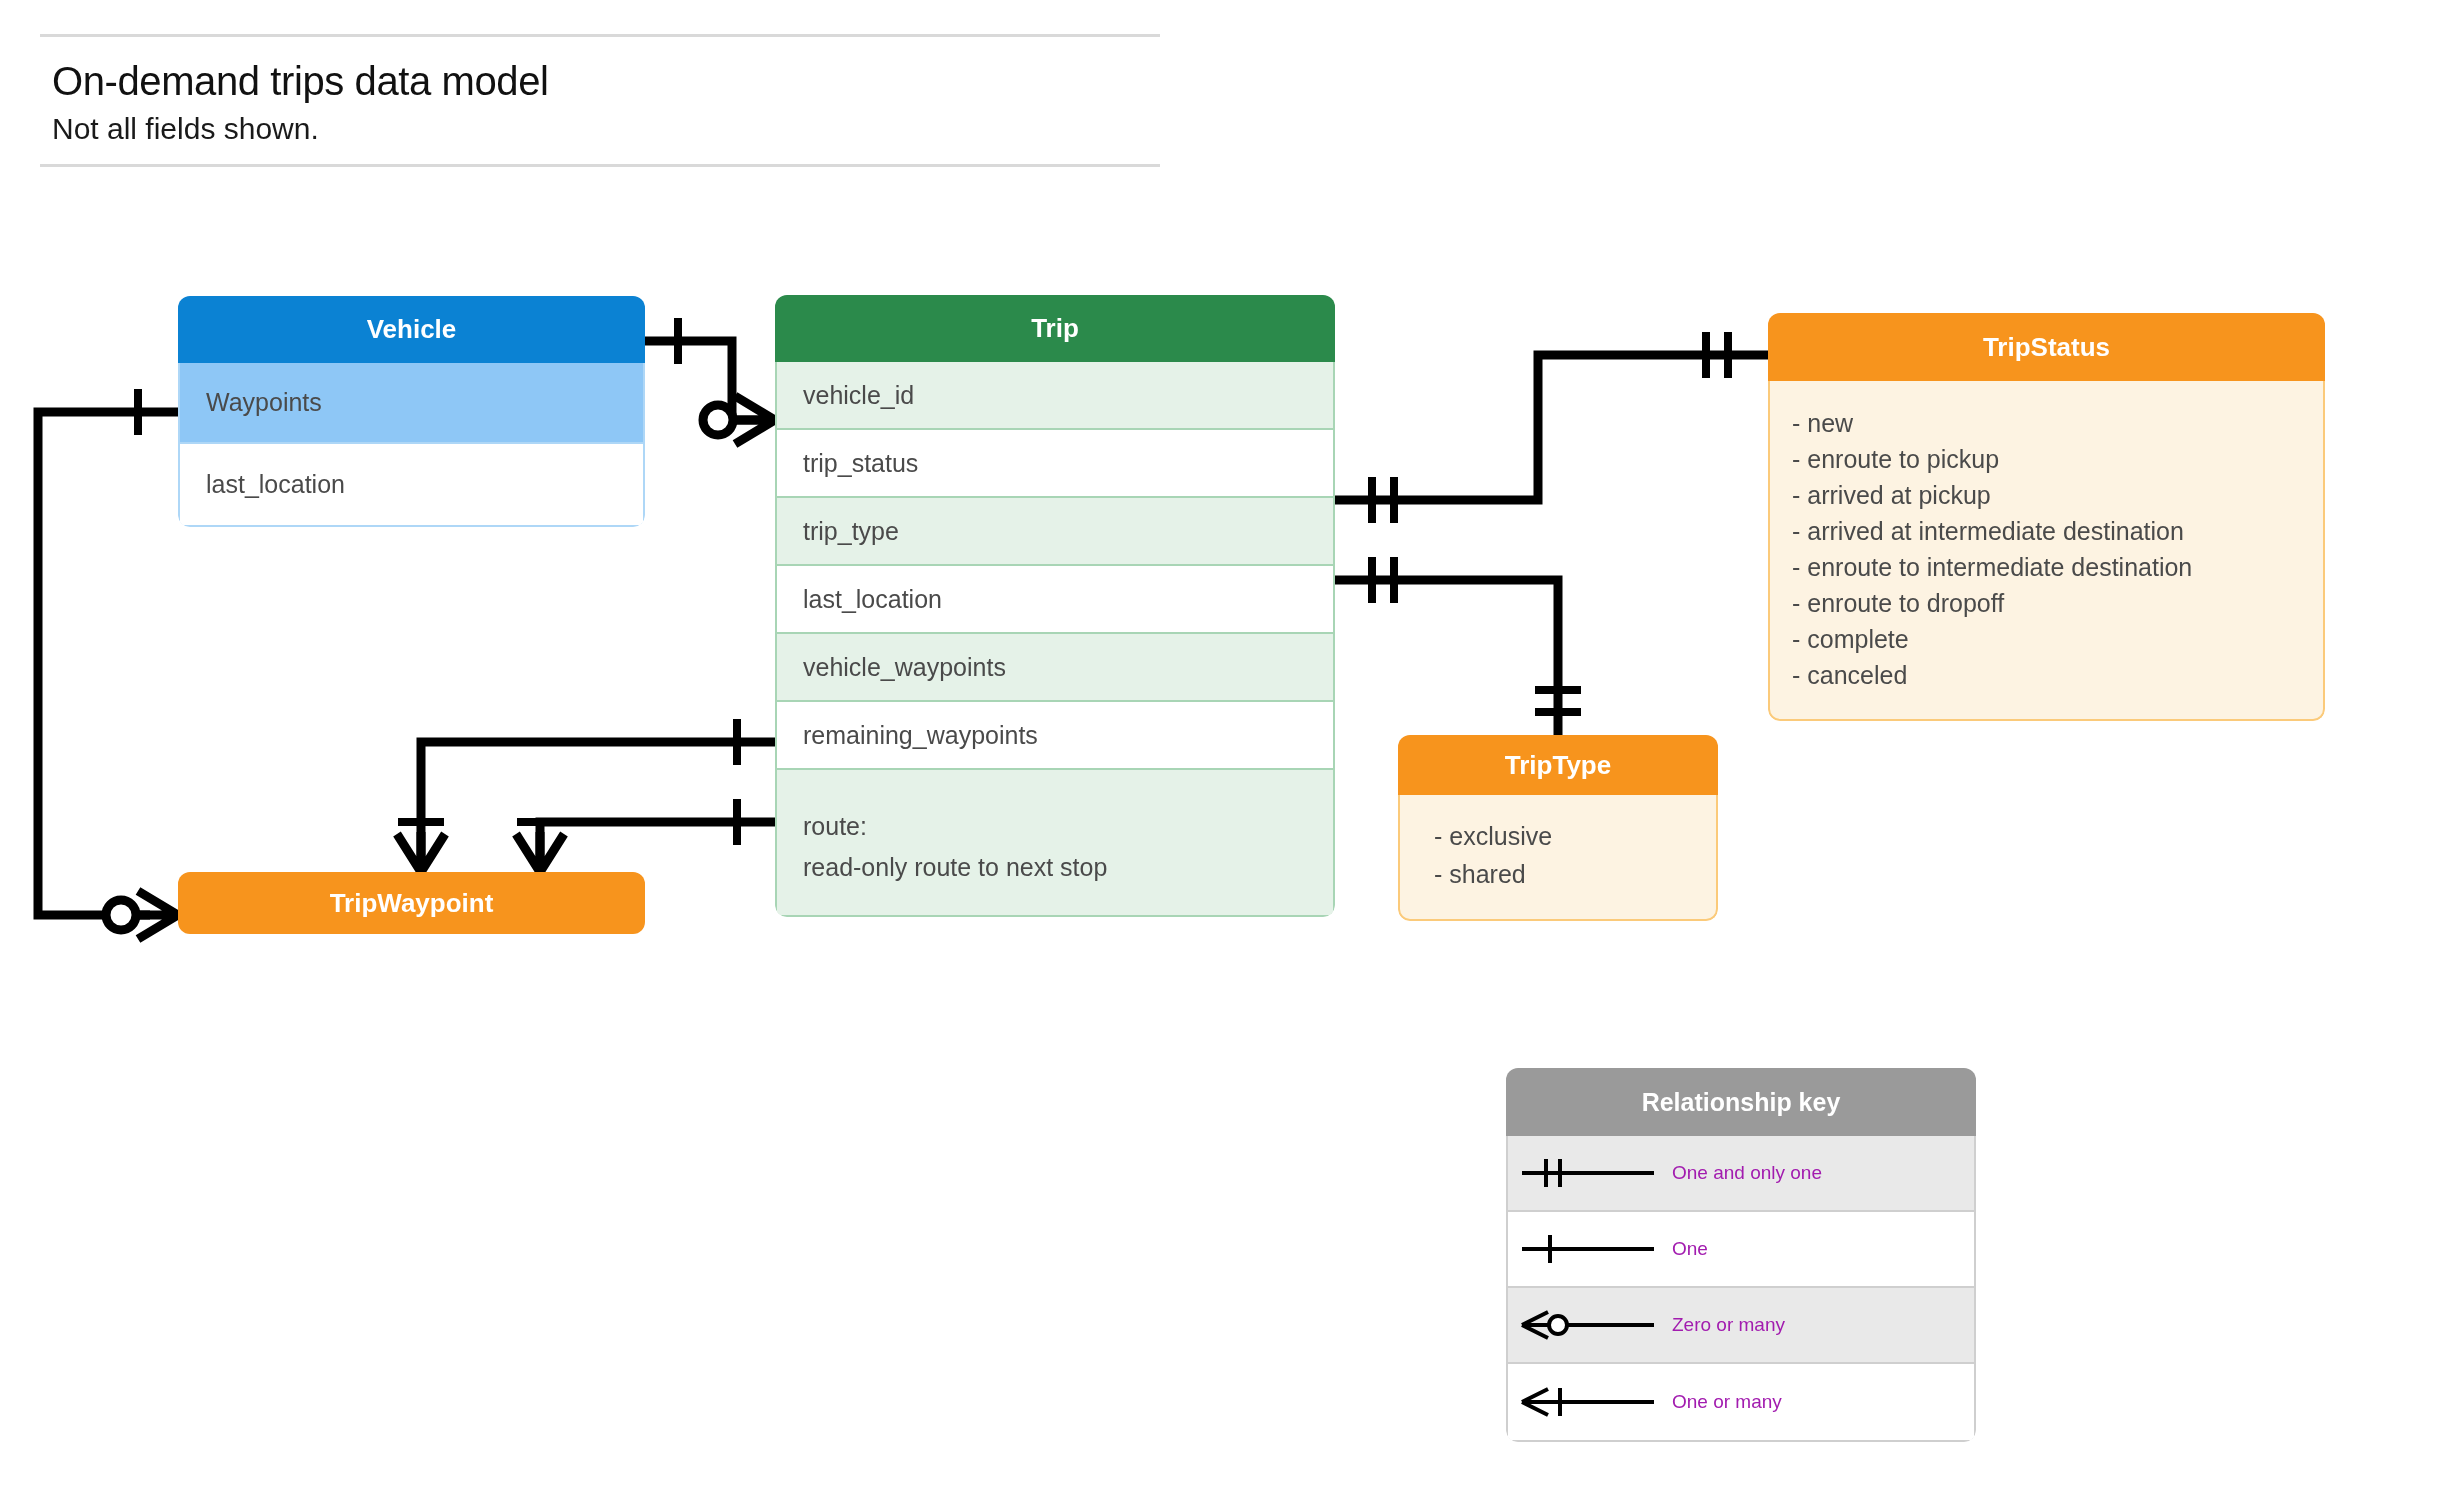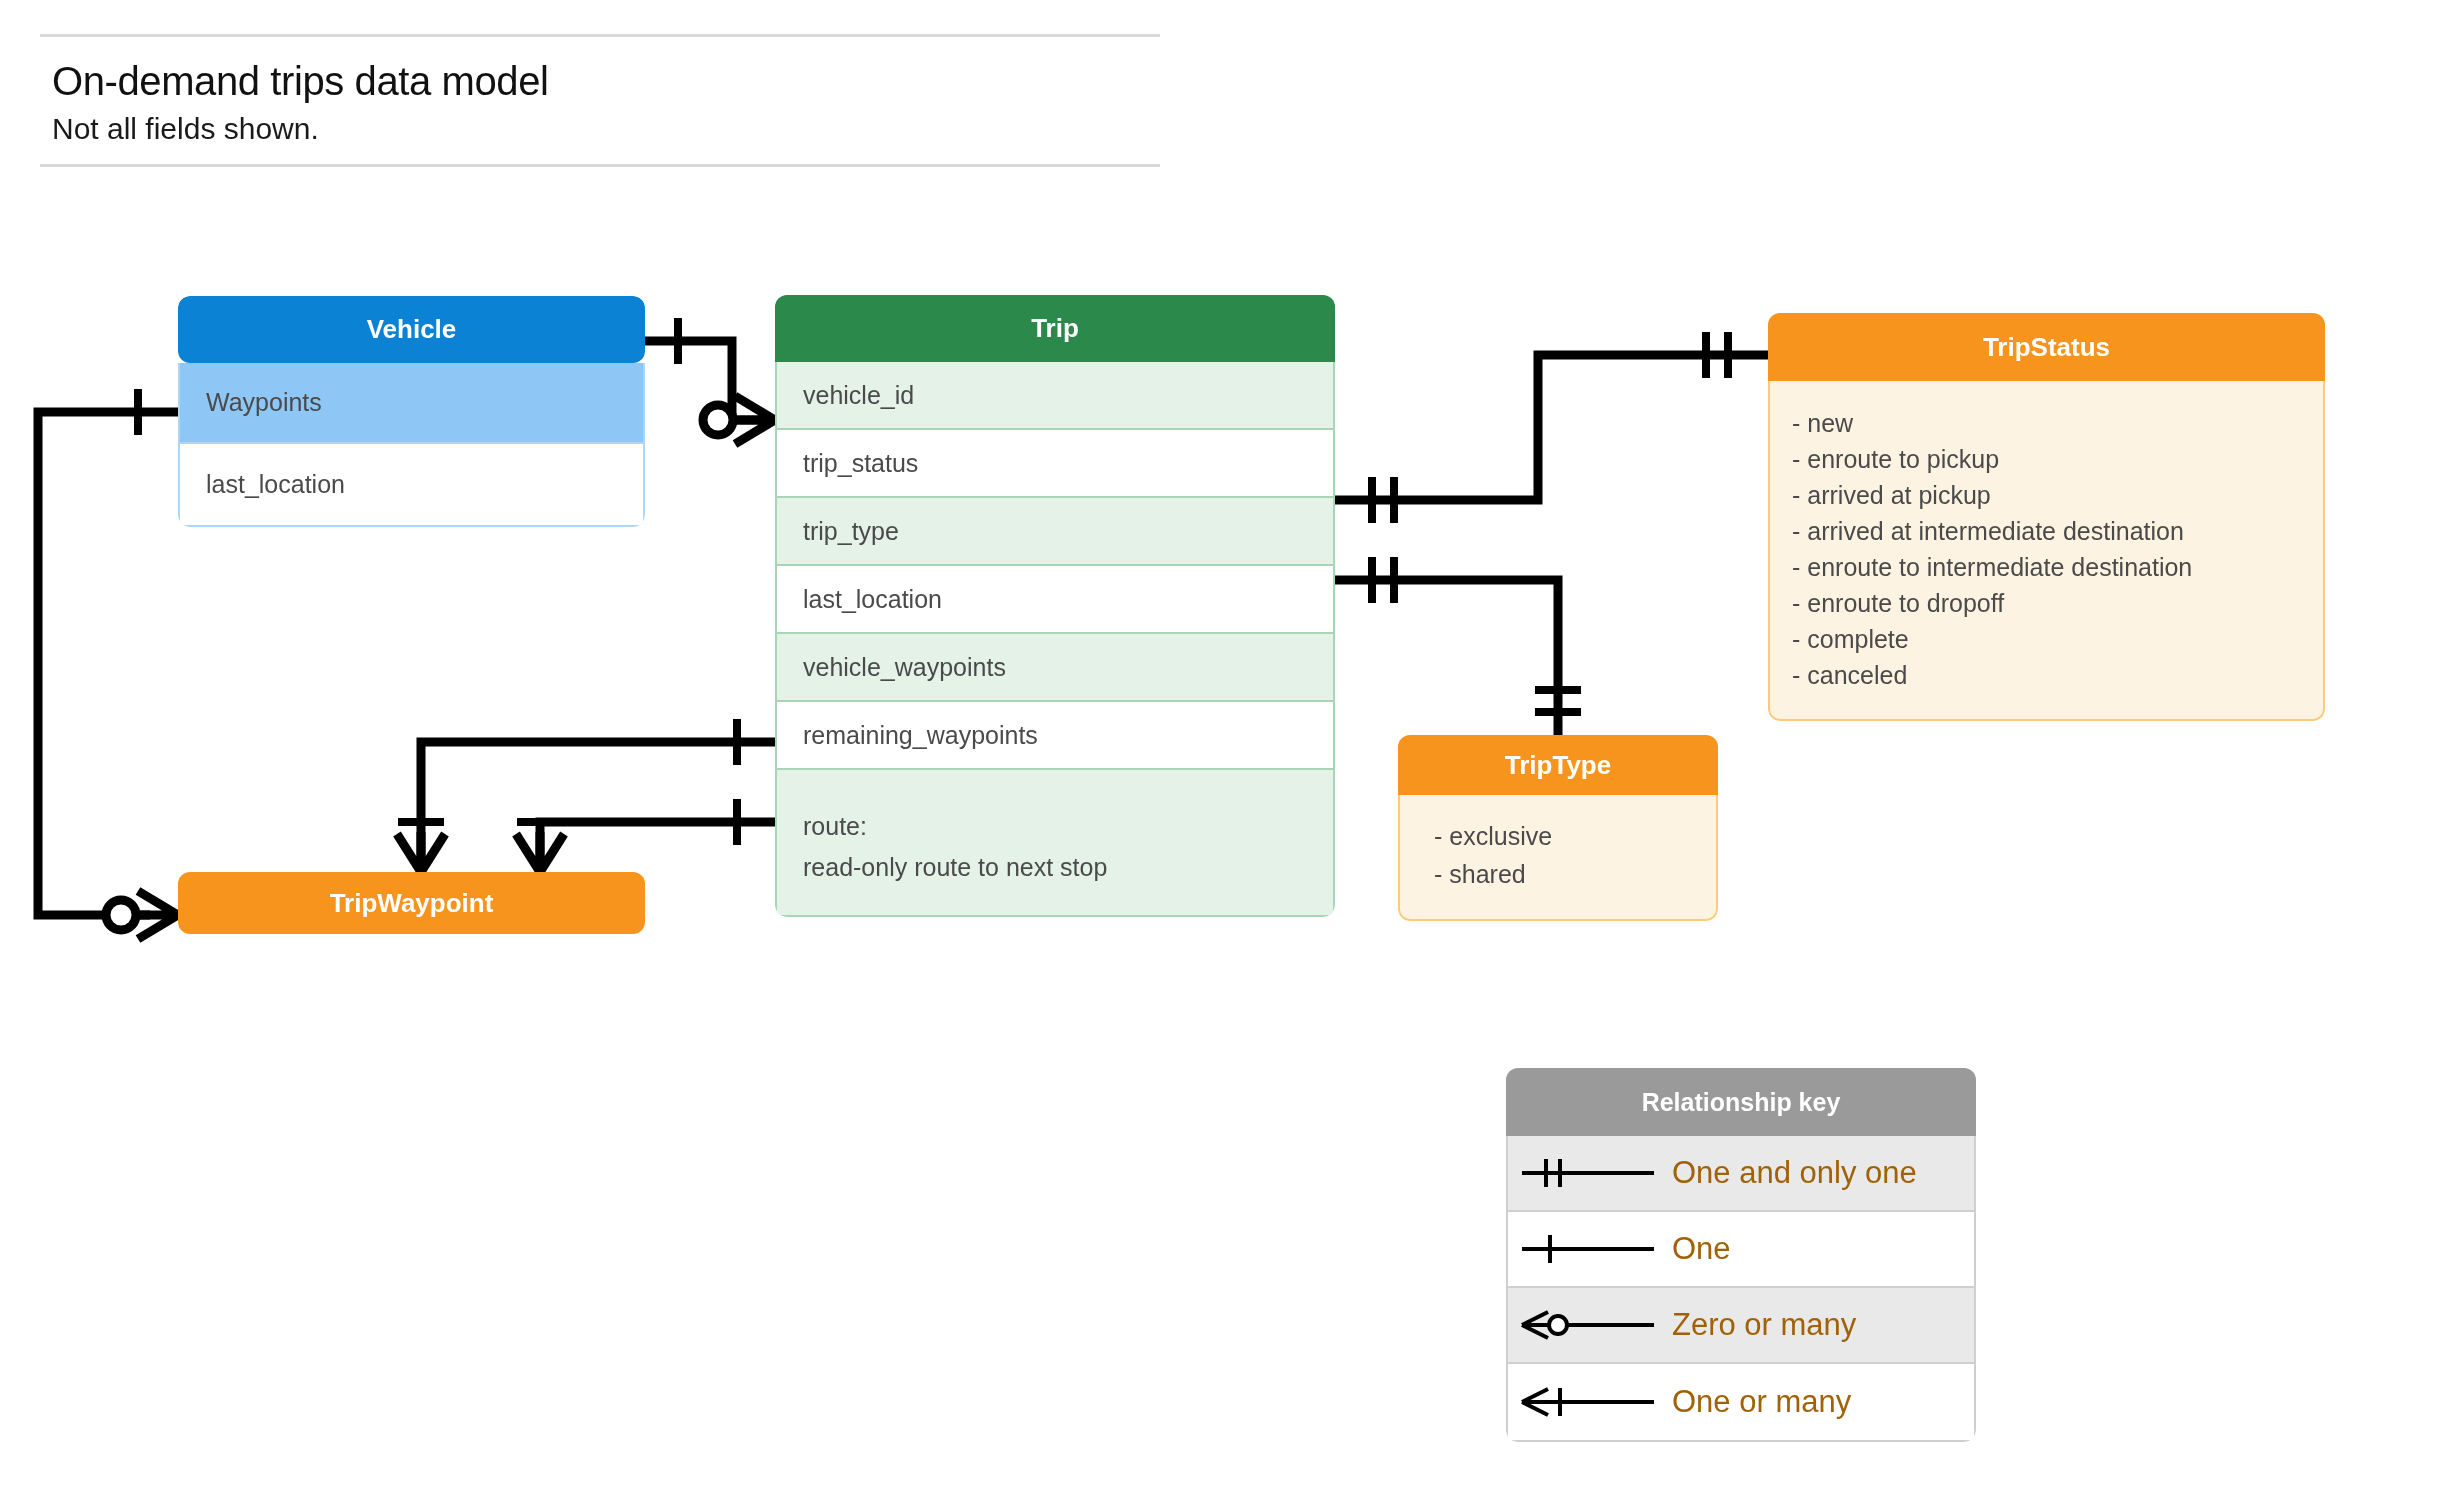--- a/index.html
+++ b/index.html
@@ -32,21 +32,21 @@
   .row{
     box-sizing:border-box;display:flex;align-items:center;
     font-size:25px;color:#4a4a4a;padding-left:26px;
     border-bottom:2px solid transparent;
   }
   .row:last-child{border-bottom:none;}
   .row .sub{padding-left:18px;}
 
   
   #vehicle{left:178px;top:296px;width:467px;}
-  #vehicle .title{background:#0b82d3;height:67px;border-radius:12px;}
+  #vehicle .title{background:#0b82d3;height:67px;}
   #vehicle .rowlist{border-color:#aed7f7;}
   #vehicle .row{height:81px;border-bottom-color:#aed7f7;}
   #vehicle .row.alt{background:#8ec7f6;}
   #vehicle .row.plain{background:#ffffff;}
 
   
   #trip{left:775px;top:295px;width:560px;}
   #trip .title{background:#2b8a4b;height:67px;}
   #trip .rowlist{border-color:#a8d5b5;}
   #trip .row{height:68px;border-bottom-color:#a8d5b5;}
@@ -86,21 +86,21 @@
   #relkey .title{background:#9a9a9a;height:68px;font-size:25px;}
   #relkey .rowlist{border-color:#cfcfcf;}
   #relkey .krow{
     box-sizing:border-box;height:76px;display:flex;align-items:center;
     border-bottom:2px solid #cfcfcf;padding:0 6px 0 10px;
   }
   #relkey .krow:last-child{border-bottom:none;}
   #relkey .krow.alt{background:#e9e9e9;}
   #relkey .krow.plain{background:#ffffff;}
   #relkey .sym{width:140px;flex:0 0 140px;display:flex;align-items:center;justify-content:flex-start;}
-  #relkey .klabel{font-size:31px;color:#a16207;padding-left:14px;white-space:nowrap;}
+  #relkey .klabel{font-size:19px;color:#a21caf;padding-left:14px;white-space:nowrap;}
 
   
   #wires{position:absolute;left:0;top:0;width:2445px;height:1502px;pointer-events:none;}
 </style>
 </head>
 <body>
 
 <div class="canvas">
 
   <div class="hdr">

